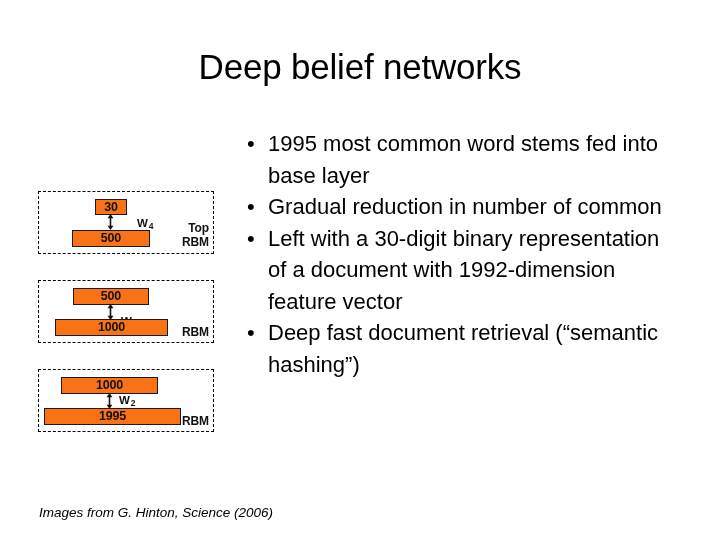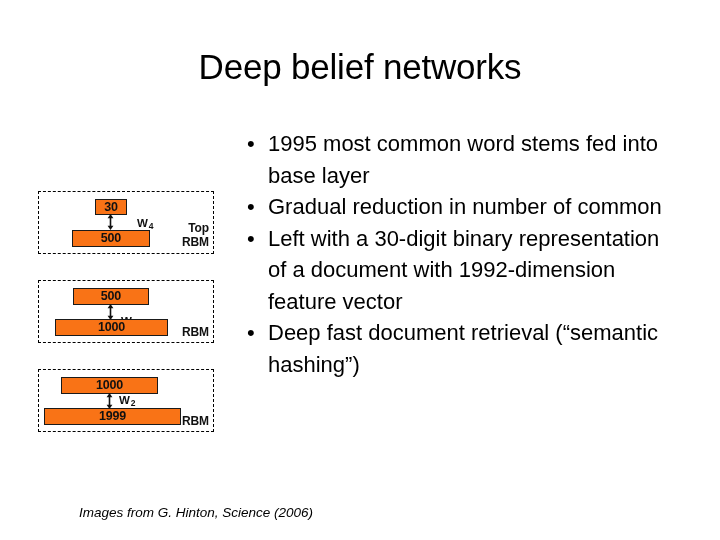--- a/index.html
+++ b/index.html
@@ -148,21 +148,20 @@
   #footer-credit {
     position: absolute;
     left: 39px;
     top: 504px;
     font-size: 13.5px;
     font-style: italic;
     font-weight: 400;
     color: #000000;
     line-height: 17px;
     white-space: nowrap;
-    margin-left: 40px;
   }
 </style>
 </head>
 <body>
 
 <div id="slide-title">Deep belief networks</div>
 
 <div id="diagram">
 
   <div class="rbm-block top">
@@ -212,21 +211,21 @@
     <svg class="arrow" viewBox="0 0 11 16">
       <line x1="5.5" y1="2" x2="5.5" y2="14" stroke="#111111" stroke-width="1.6"></line>
       <polygon points="5.5,0 2.6,4.2 8.4,4.2" fill="#111111"></polygon>
       <polygon points="5.5,16 2.6,11.8 8.4,11.8" fill="#111111"></polygon>
     </svg>
 
     <div class="weight-label">
       <span>W</span><sub>2</sub>
     </div>
 
-    <div class="unit-box box-lower">1999</div>
+    <div class="unit-box box-lower">1995</div>
 
     <div class="rbm-tag">
       <div>RBM</div>
     </div>
   </div>
 
 </div>
 
 <div id="bullet-list">
   <div class="bullet-item">

